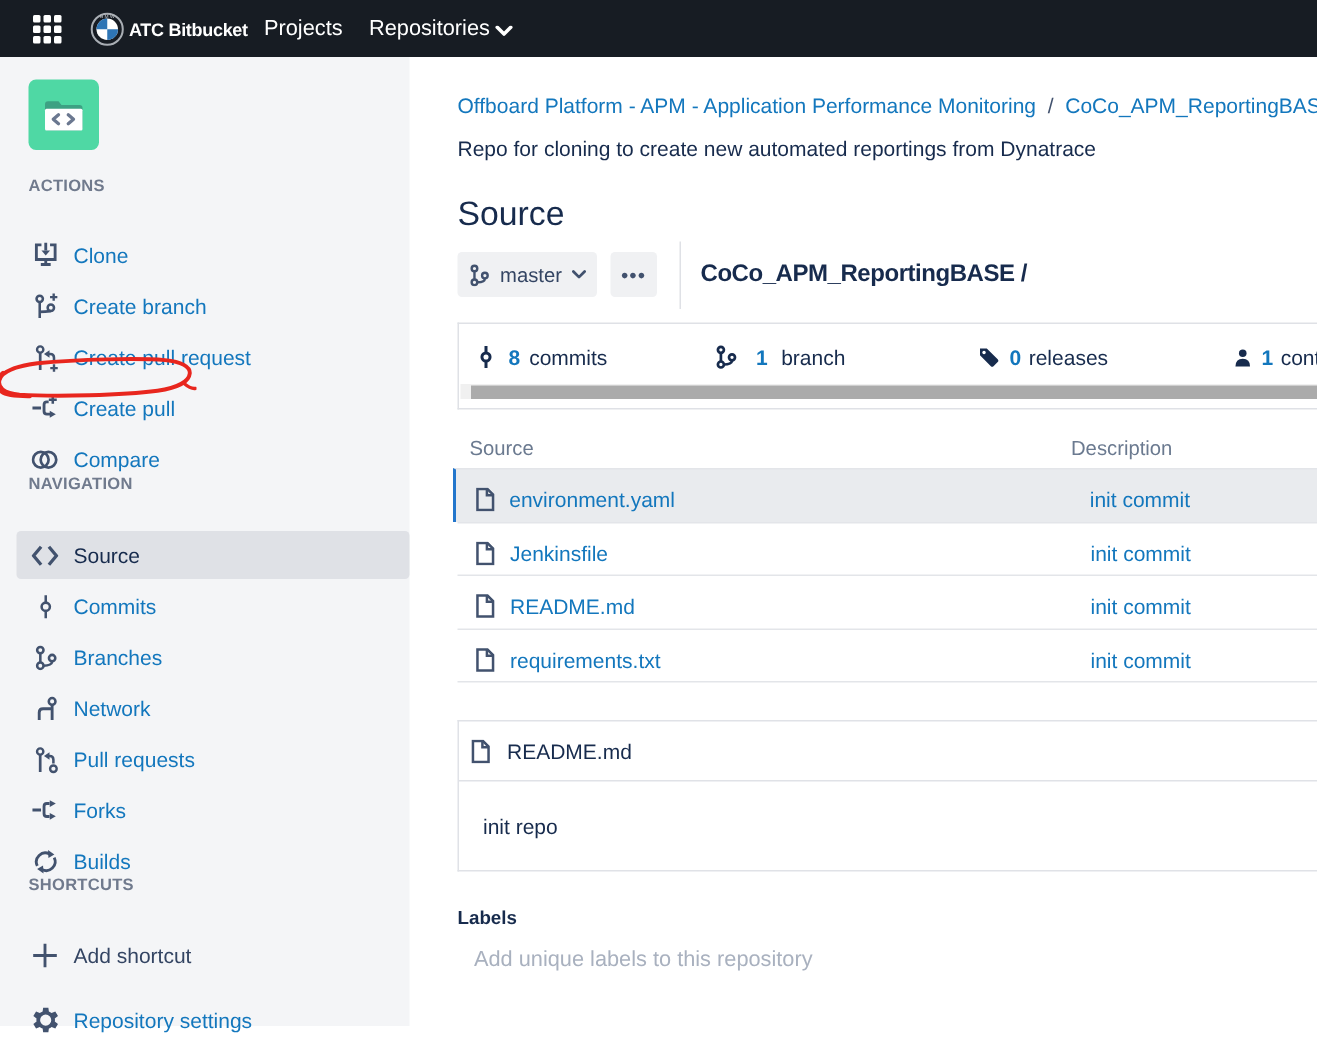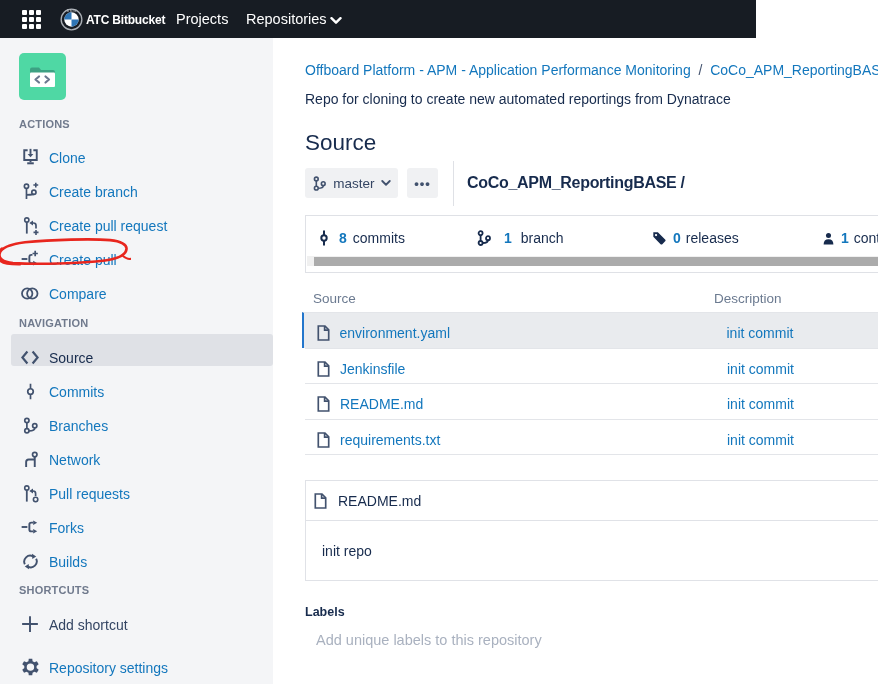--- a/index.html
+++ b/index.html
@@ -2,21 +2,21 @@
 <html><head>
 <meta charset="utf-8">
 <style>
 * { box-sizing: border-box; margin:0; padding:0; }
 html,body { width:878px; height:691px; overflow:hidden; background:#fff;
   font-family:"Liberation Sans", sans-serif; }
 a { text-decoration:none; }
 .blue { color:#1377bd; }
 
 
-.topbar { position:absolute; left:0; top:0; width:756px; height:38px;
+.topbar { position:absolute; left:0; top:0; width:878px; height:38px;
   background:#171c23; }
 .grid9 { position:absolute; left:22px; top:10px; width:19px; height:19px; display:grid;
   grid-template-columns:4.7px 4.7px 4.7px; grid-template-rows:4.7px 4.7px 4.7px; gap:2.4px; }
 .grid9 span { background:#fff; border-radius:1px; }
 .bmw { position:absolute; left:60px; top:8px; }
 .brandname { position:absolute; left:86px; top:13px; color:#fff; font-size:12px; font-weight:bold; letter-spacing:-0.2px; }
 .topitem { position:absolute; top:11px; color:#fff; font-size:14.5px; }
 .t-projects { left:176px;text-align:right; }
 .t-repos { left:246px; display:flex; align-items:center; }
 .chevdown { margin-left:3px; margin-top:3px; }
@@ -24,21 +24,21 @@
 
 .sidebar { position:absolute; left:0; top:38px; width:273px; height:646px;
   background:#f4f5f7; }
 .repohead { position:absolute; left:19px; top:15px; display:flex; }
 .avatar { width:47px; height:47px; border-radius:5px; background:#4fd8a4; position:relative; }
 .avatar svg { position:absolute; left:9px; top:10px; }
 .repotext { margin-left:11px; padding-top:4px; }
 .repotext .l1 { font-size:14px; color:#1377bd; line-height:16px; }
 .repotext .l2 { font-size:15px; color:#172b4d; margin-top:1px; line-height:19px; }
 .sechead { position:absolute; left:19px; color:#707a8d; font-size:11px; font-weight:bold; letter-spacing:0.2px; }
-.sideitem { position:absolute; left:0; height:32px; width:273px; display:flex; align-items:flex-end; }
+.sideitem { position:absolute; left:0; height:32px; width:273px; display:flex; align-items:center;margin-top:20px; }
 .sideitem .ic { width:18px; height:18px; margin-left:21px; flex:none; display:flex; align-items:center; justify-content:center;}
 .sideitem .lb { margin-left:10px; font-size:14px; color:#1377bd; }
 .sideitem .lbd { margin-left:10px; font-size:14px; color:#344563; }
 .sel { background:#dfe1e6; border-radius:3px; width:262px; margin-left:0px; }
 .sel .lb { color:#172b4d; }
 
 
 .main { position:absolute; left:305px; top:38px; width:700px; }
 .crumbs { position:absolute; top:24px; left:0; font-size:14px; white-space:nowrap; }
 .crumbs .sep { color:#42526e; }

